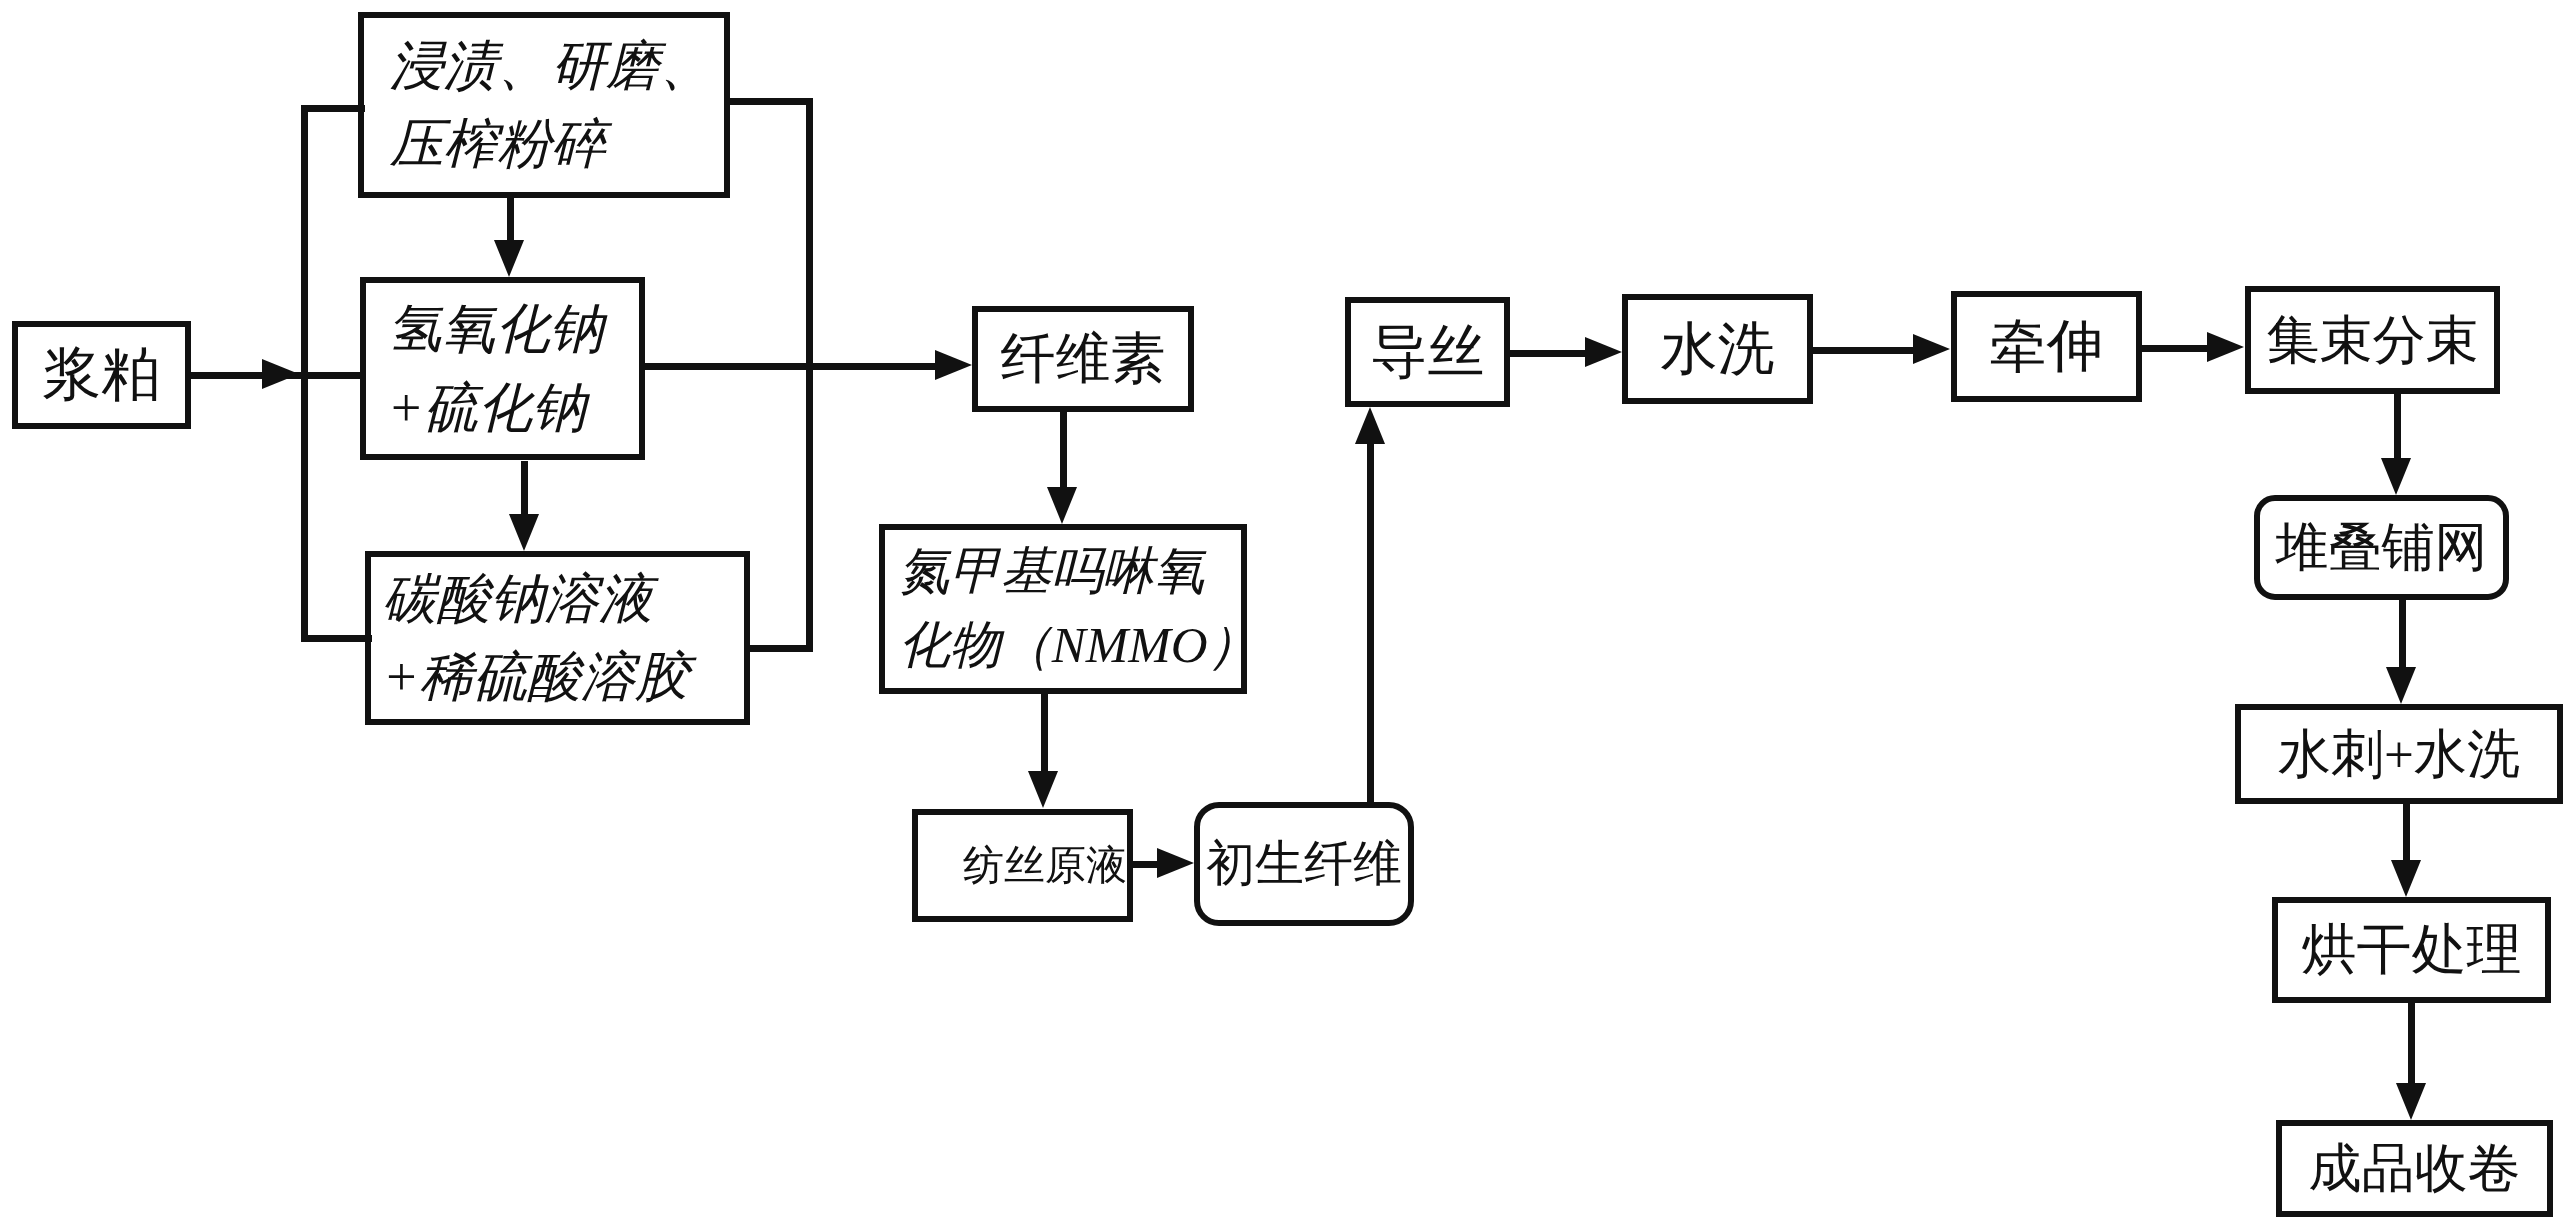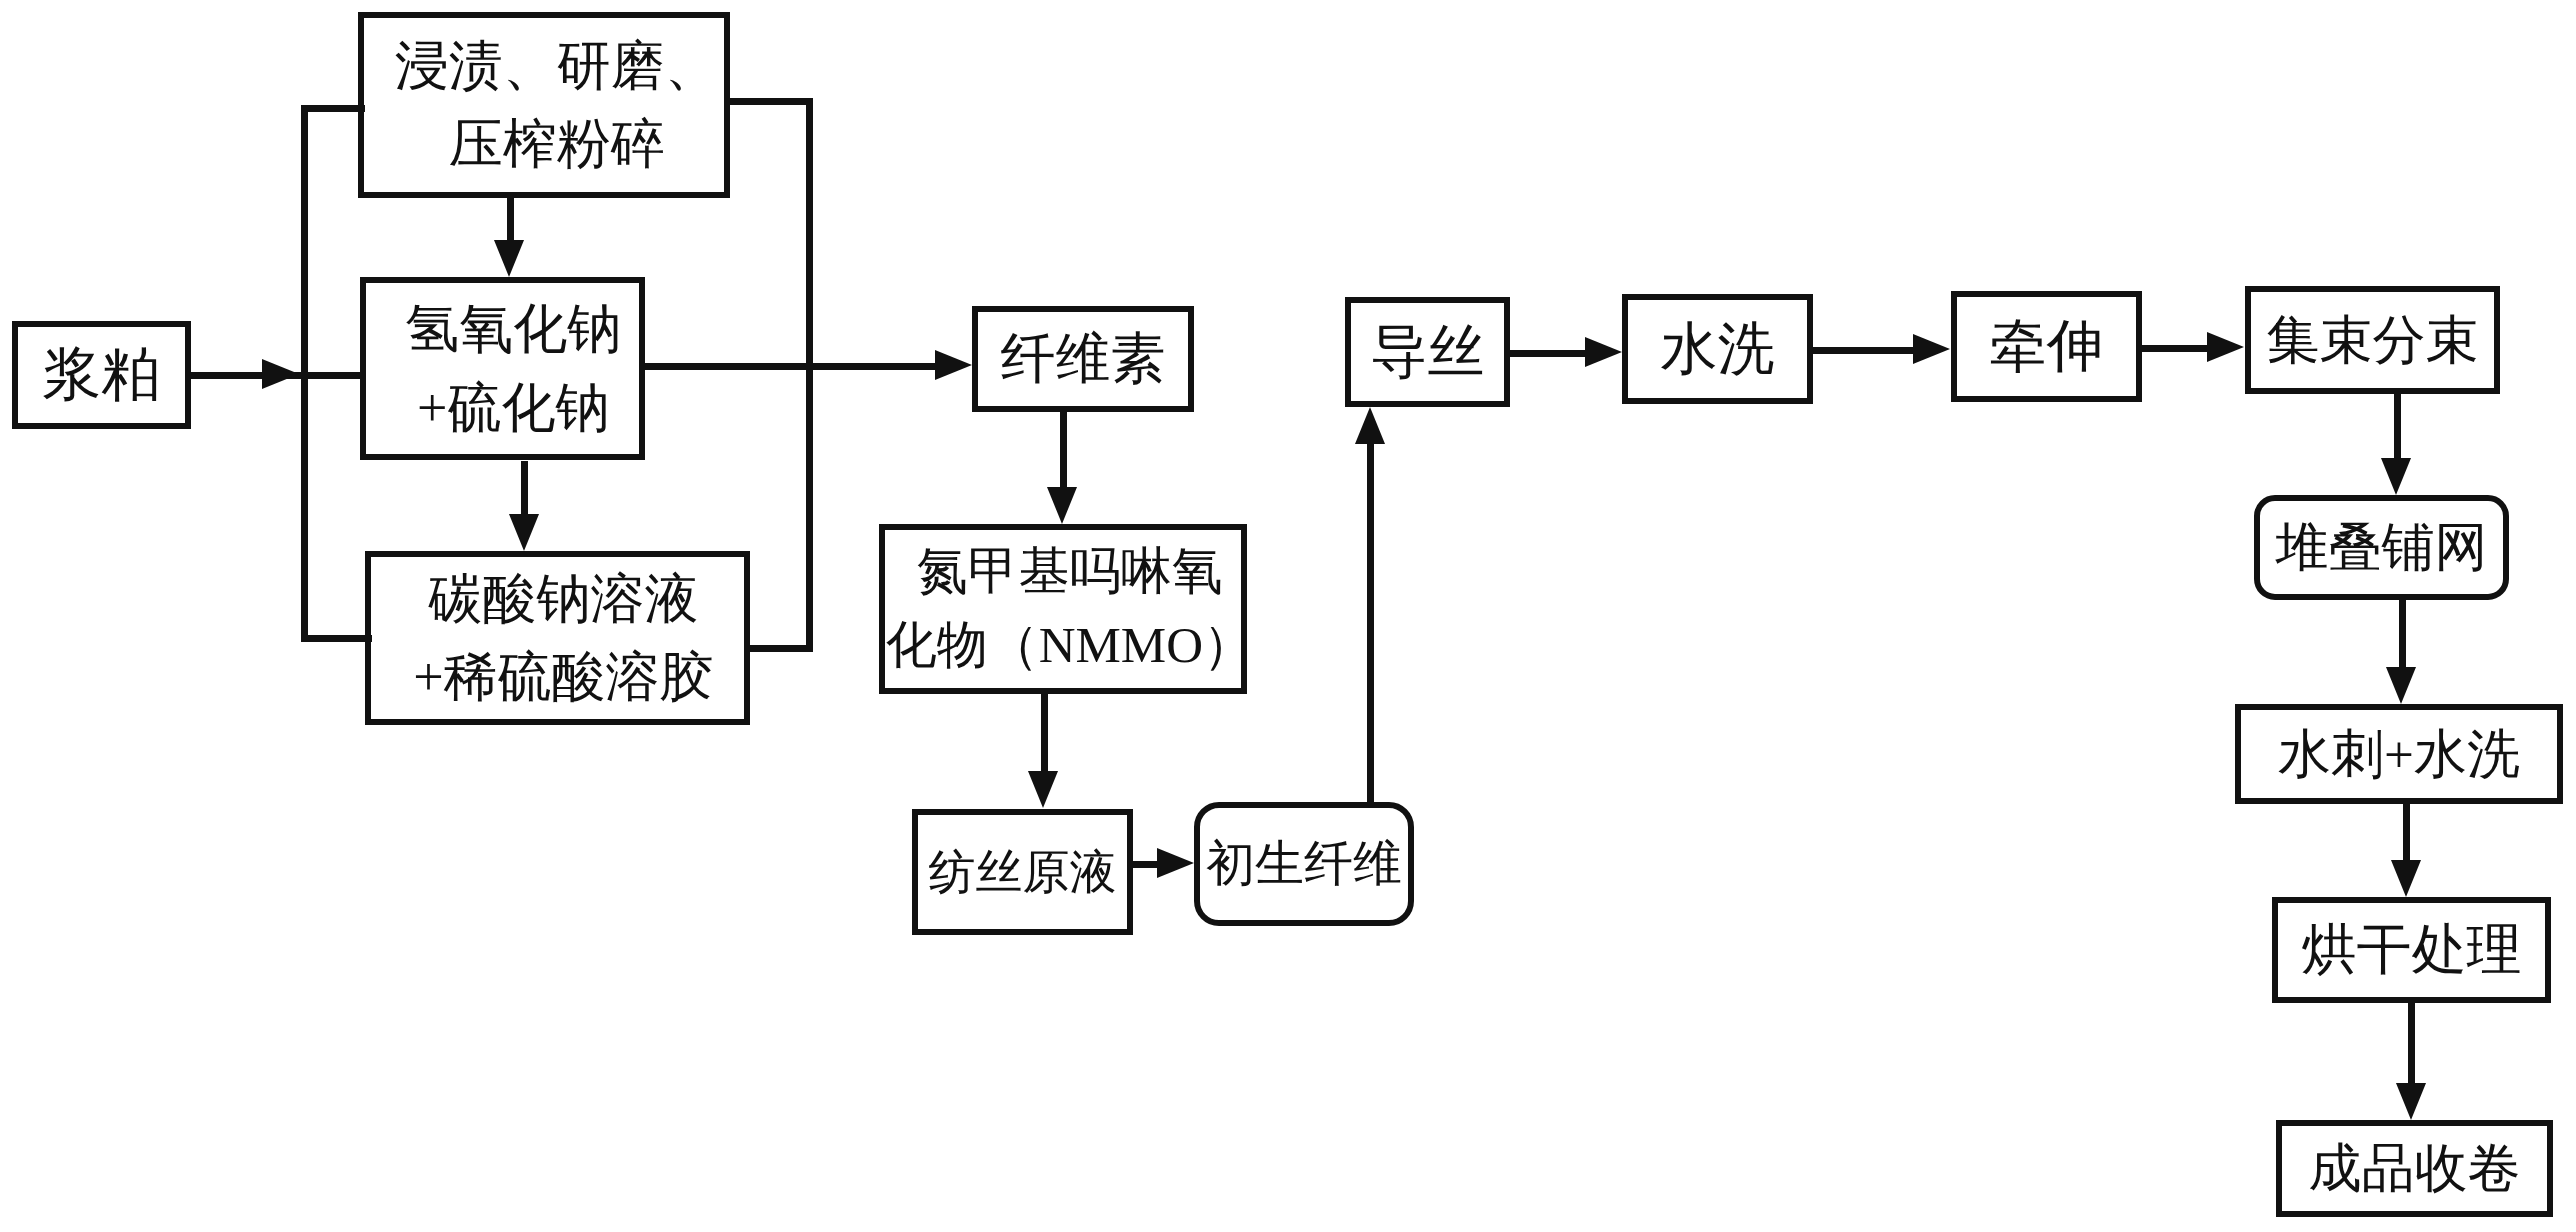--- a/index.html
+++ b/index.html
@@ -6,37 +6,37 @@
   #stage{
     position:relative;width:2576px;height:1232px;background:#ffffff;
     font-family:"Liberation Serif","DejaVu Serif",serif;color:#111;
     overflow:hidden;
   }
   .node{
     position:absolute;box-sizing:border-box;border:6.9px solid #111;background:#fff;
     display:flex;flex-direction:column;justify-content:center;align-items:center;
     text-align:center;line-height:1.45;white-space:nowrap;
   }
-  .node.twoline{align-items:center;text-align:left;}
+  .node.twoline{align-items:flex-start;text-align:left;font-style:italic;}
   .hline,.vline{position:absolute;background:#111;}
   .hline{height:6.9px;}
   .vline{width:6.9px;}
   .ah{position:absolute;width:0;height:0;}
   .ah-right{border-top:15.7px solid transparent;border-bottom:15.7px solid transparent;border-left:37px solid #111;}
   .ah-down{border-left:15.7px solid transparent;border-right:15.7px solid transparent;border-top:37px solid #111;}
   .ah-up{border-left:15.7px solid transparent;border-right:15.7px solid transparent;border-bottom:37px solid #111;}
 
   
   #n-pulp     {left:11.8px;  top:321px; width:179px; height:108px; font-size:59px;}
   #n-pretreat {left:358px; top:11.8px;  width:372px; height:186px; font-size:54px; padding-left:25.5px;}
   #n-naoh     {left:360px; top:277px; width:285px; height:183px; font-size:54px; padding-left:21.6px;}
   #n-na2co3   {left:365px; top:551px; width:385px; height:174px; font-size:54px; padding-left:11.8px;}
   #n-cellulose{left:972px; top:306px; width:222px; height:106px; font-size:55px;}
   #n-nmmo     {left:879px; top:524px; width:368px; height:170px; font-size:51px; padding-left:13.7px;}
-  #n-dope     {left:912px; top:809px; width:221px; height:126px; font-size:47px;}
+  #n-dope     {left:912px; top:809px; width:221px; height:113px; font-size:41px;align-items:flex-end;}
   #n-nascent  {left:1194px;top:802px; width:220px; height:124px; font-size:49px;border-radius:25px;}
   #n-godet    {left:1345px;top:297px; width:165px; height:110px; font-size:57px;}
   #n-wash     {left:1622px;top:294px; width:191px; height:110px; font-size:57px;}
   #n-draw     {left:1951px;top:291px; width:191px; height:111px; font-size:57px;}
   #n-bundle   {left:2245px;top:286px; width:255px; height:108px; font-size:53px;}
   #n-stack    {left:2254px;top:495px; width:255px; height:105px; font-size:53px;border-radius:21px;}
   #n-spunlace {left:2235px;top:704px; width:328px; height:100px; font-size:53px;}
   #n-dry      {left:2272px;top:897px; width:279px; height:106px; font-size:55px;}
   #n-wind     {left:2276px;top:1120px;width:277px; height:97px;  font-size:53px;}
 </style>

